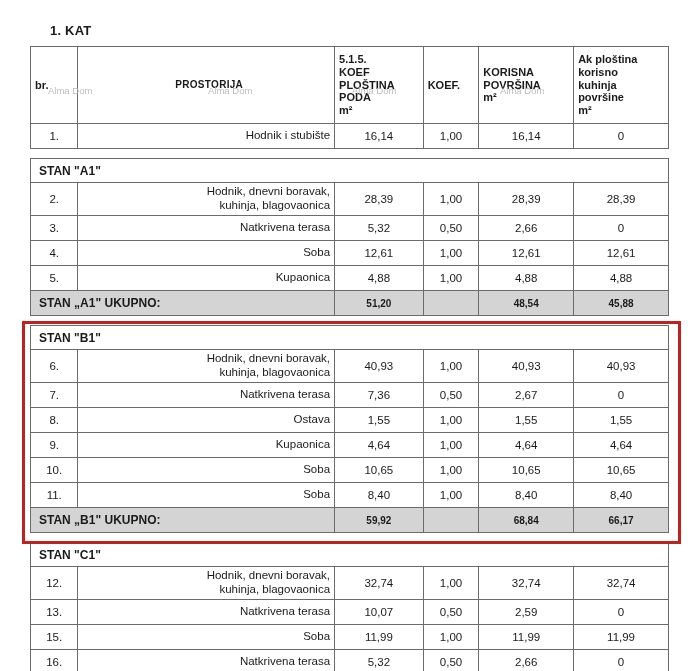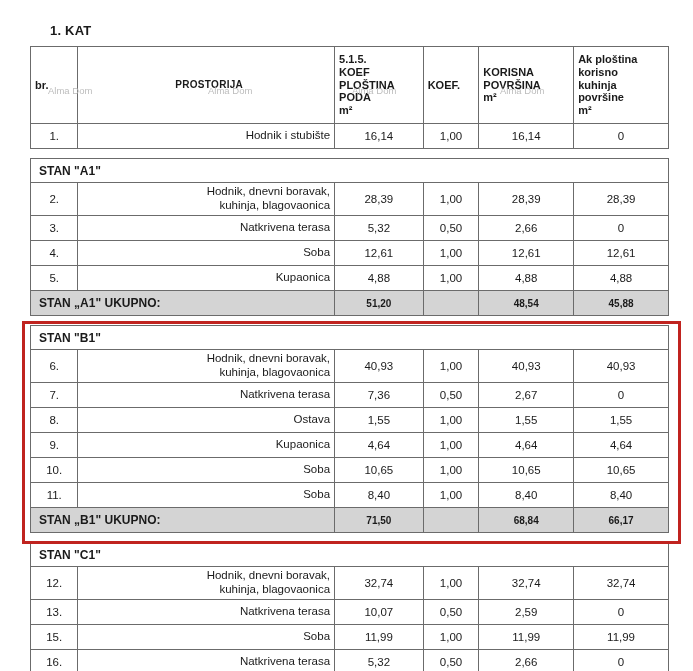--- a/index.html
+++ b/index.html
@@ -270,21 +270,21 @@
         <tr class="table-row reg">
           <td class="row-idx">11.</td>
           <td class="room">Soba</td>
           <td class="num">8,40</td>
           <td class="num">1,00</td>
           <td class="num">8,40</td>
           <td class="num">8,40</td>
         </tr>
         <tr class="total">
           <td class="label" colspan="2">STAN „B1" UKUPNO:</td>
-          <td class="num">71,50</td>
+          <td class="num">59,92</td>
           <td class="num"></td>
           <td class="num">68,84</td>
           <td class="num">66,17</td>
         </tr>
         <tr class="spacer">
           <td colspan="6"></td>
         </tr>
         <tr class="stan-head">
           <td colspan="6">STAN "C1"</td>
         </tr>

